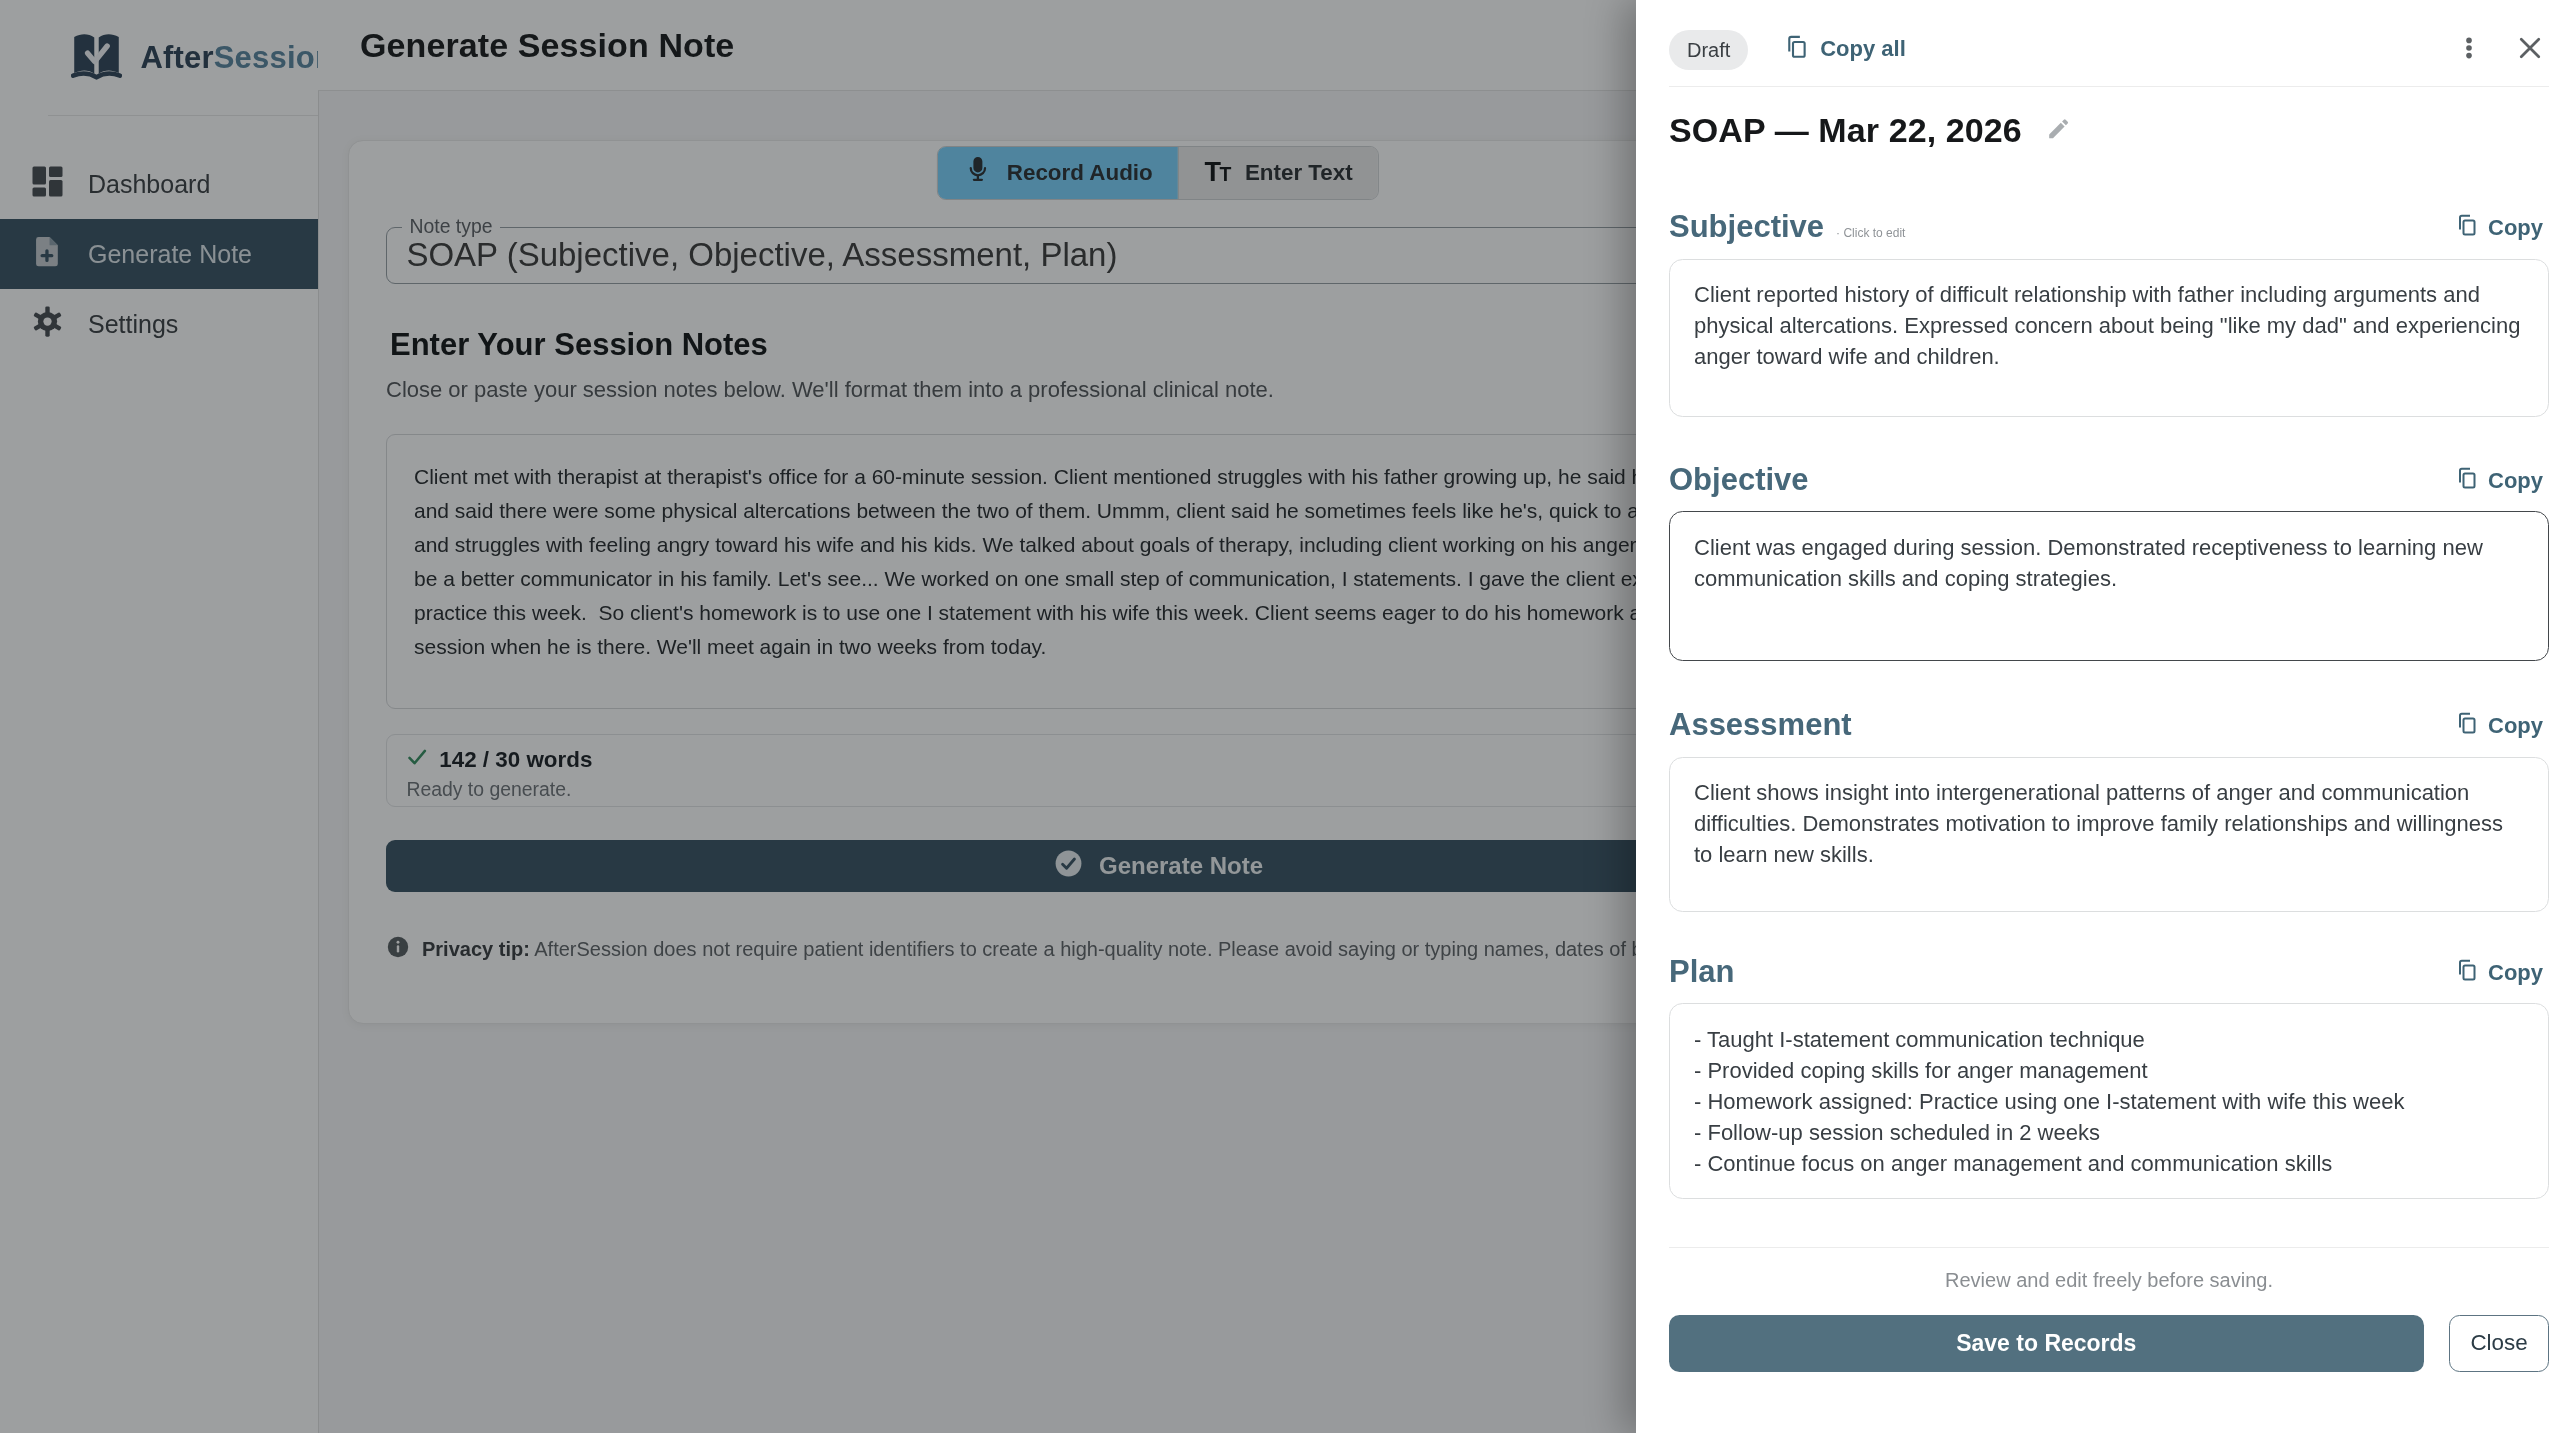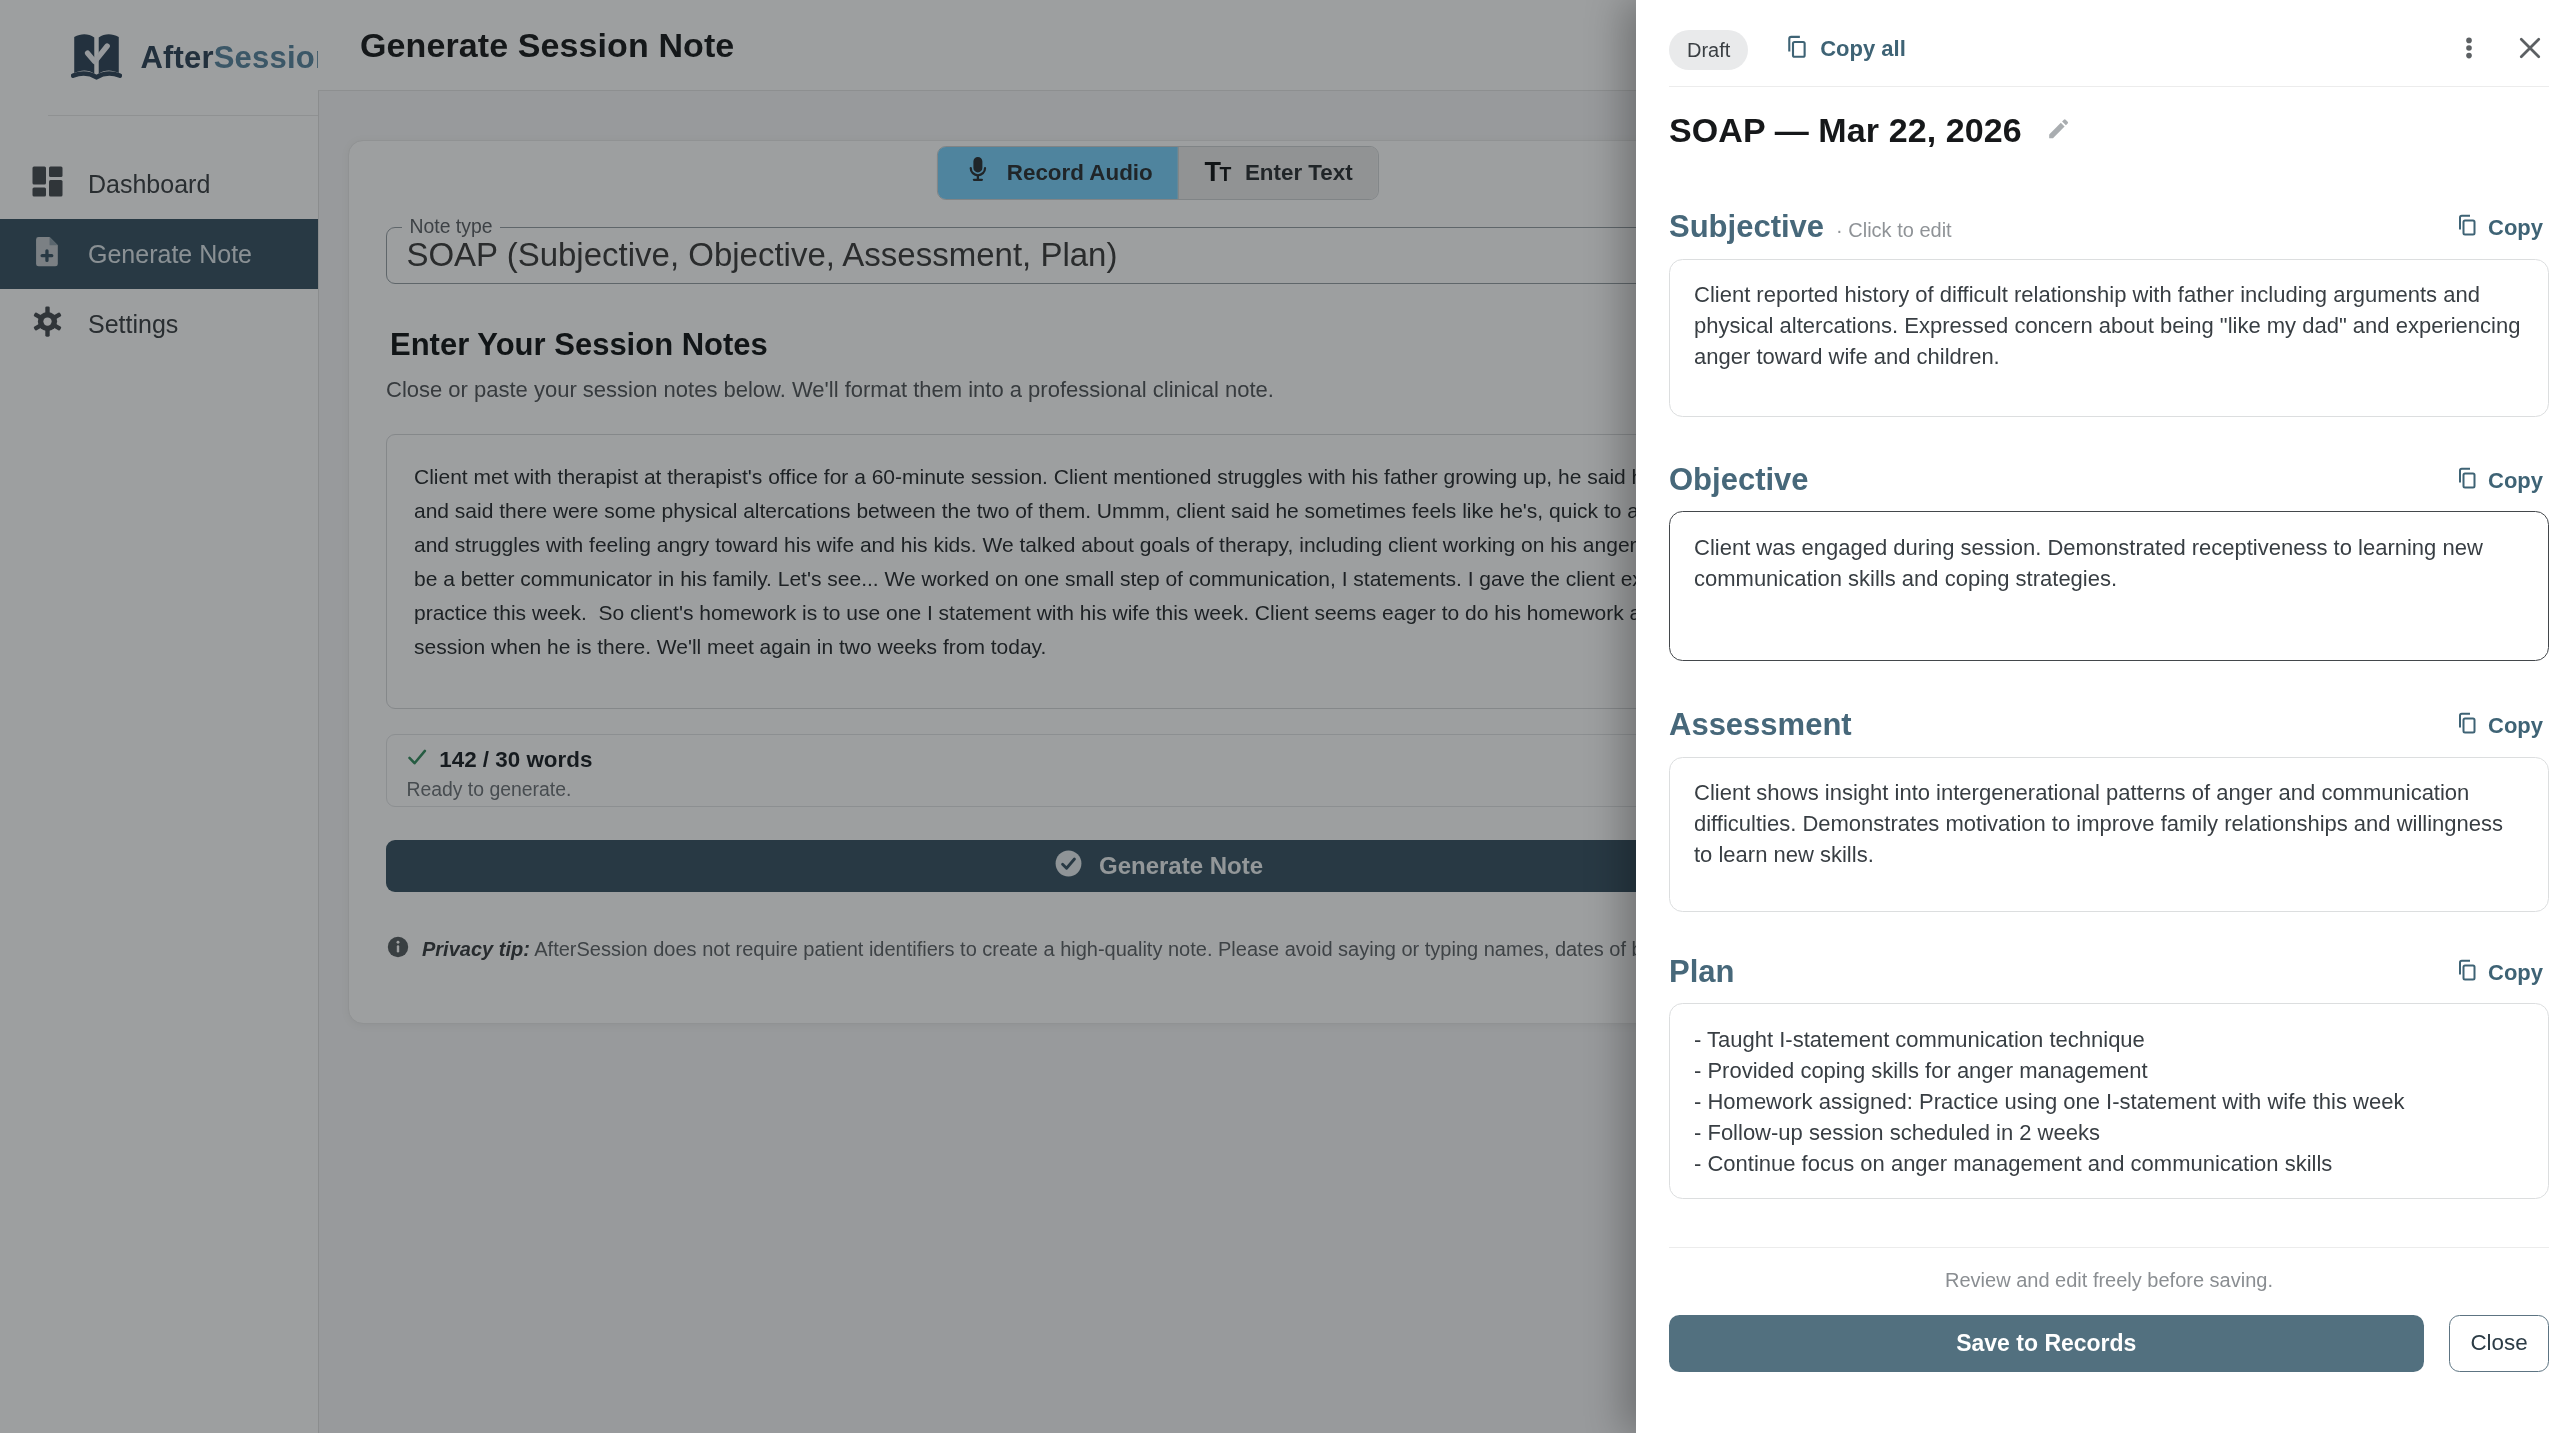--- a/index.html
+++ b/index.html
@@ -50,41 +50,41 @@
     white-space:pre;overflow:hidden;box-sizing:border-box;cursor:text;}
   .countbox{position:absolute;left:37px;top:593px;width:1544px;height:73px;border:1.5px solid #e3e4e6;
     border-radius:9px;box-sizing:border-box;padding:10.5px 19.4px;}
   .countrow{display:flex;align-items:center;gap:10.5px;font-size:22.4px;font-weight:700;color:#1f2429;}
   .ready{font-size:19.4px;color:#70757a;margin-top:4.5px;font-weight:400;}
   .genbtn{position:absolute;left:37px;top:699px;width:1544px;height:52px;background:#3c5666;
     border:none;border-radius:9px;display:flex;align-items:center;justify-content:center;gap:15px;
     color:#eef2f4;font-size:24px;font-weight:600;font-family:inherit;cursor:pointer;}
   .privacy{position:absolute;left:37px;top:794px;width:1547px;display:flex;gap:12px;
     align-items:center;font-size:20px;color:#62666a;white-space:nowrap;overflow:hidden;}
-  .privacy b{color:#3c4043;font-style:italic;}
+  .privacy b{color:#3c4043;}
   
   .backdrop{position:absolute;inset:0;background:rgba(10,14,18,.40);z-index:5;}
   
   .drawer{position:absolute;top:0;right:0;width:940px;height:100%;background:#fff;z-index:10;
     box-shadow:-13.5px 0 37px rgba(0,0,0,.28);box-sizing:border-box;padding:28px 27px 0 33px;}
   .dhead{display:flex;align-items:center;height:43px;}
   .chip{background:#e9eaeb;border-radius:747px;padding:0 18px;height:40px;line-height:40px;
     font-size:20px;color:#3a3f43;}
   .copyall{display:flex;gap:10.5px;margin-left:30px;color:#3e6375;font-size:22px;font-weight:600;
     align-items:center;cursor:pointer;background:none;border:none;font-family:inherit;}
   .dspacer{flex:1;}
   .iconbtn{background:none;border:none;cursor:pointer;padding:4.5px;display:flex;align-items:center;}
   .dh-div{border-bottom:1.5px solid #ececec;margin-top:15px;}
   .title-row{display:flex;align-items:center;gap:19.4px;margin-top:22.4px;height:42px;}
   .dtitle{font-size:34px;font-weight:700;color:#16181a;margin:0;letter-spacing:0.1px;}
   .sec-head{display:flex;align-items:baseline;}
   .sec-head.s0{margin-top:58px;} .sec-head.s1{margin-top:45px;}
   .sec-head.s2{margin-top:46px;} .sec-head.s3{margin-top:42px;}
   .sec-name{font-size:31px;font-weight:700;color:#47687a;}
-  .sec-hint{font-size:20px;color:#8f9397;margin-left:12px;}
+  .sec-hint{font-size:12px;color:#8f9397;margin-left:12px;}
   .sec-copy{margin-left:auto;display:flex;gap:9px;align-items:center;color:#3e6375;font-size:22px;
     font-weight:600;cursor:pointer;background:none;border:none;font-family:inherit;}
   .sec-card{border:1.5px solid #dcdedf;border-radius:13.5px;padding:19.4px 24px;margin-top:13.5px;
     font-size:22px;line-height:31px;color:#383e43;white-space:pre-line;box-sizing:border-box;cursor:text;}
   .sec-card.focused{border-color:#43474b;}
   .mh-a{min-height:158px;} .mh-b{min-height:150px;} .mh-c{min-height:155px;}
   .foot-div{border-bottom:1.5px solid #ececec;margin-top:48px;}
   .review{font-size:20px;color:#8a8e92;text-align:center;margin:21px 0 0 0;}
   .btnrow{display:flex;align-items:center;margin-top:22.4px;}
   .savebtn{flex:1;height:57px;background:#52707f;color:#fff;border:none;border-radius:10.5px;

